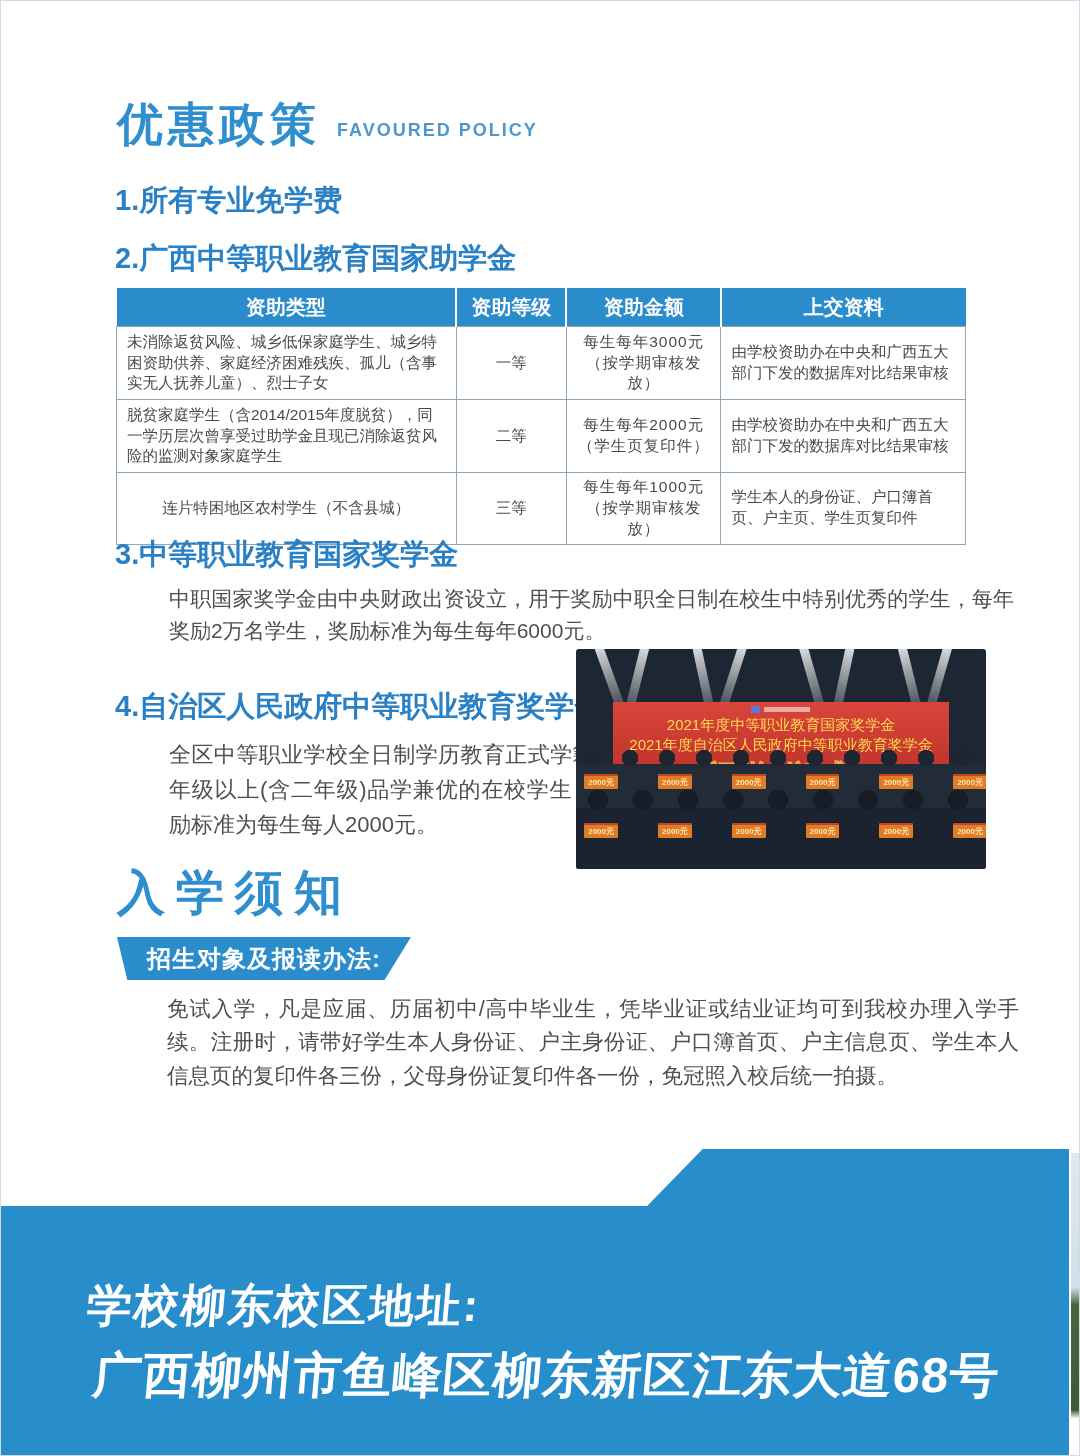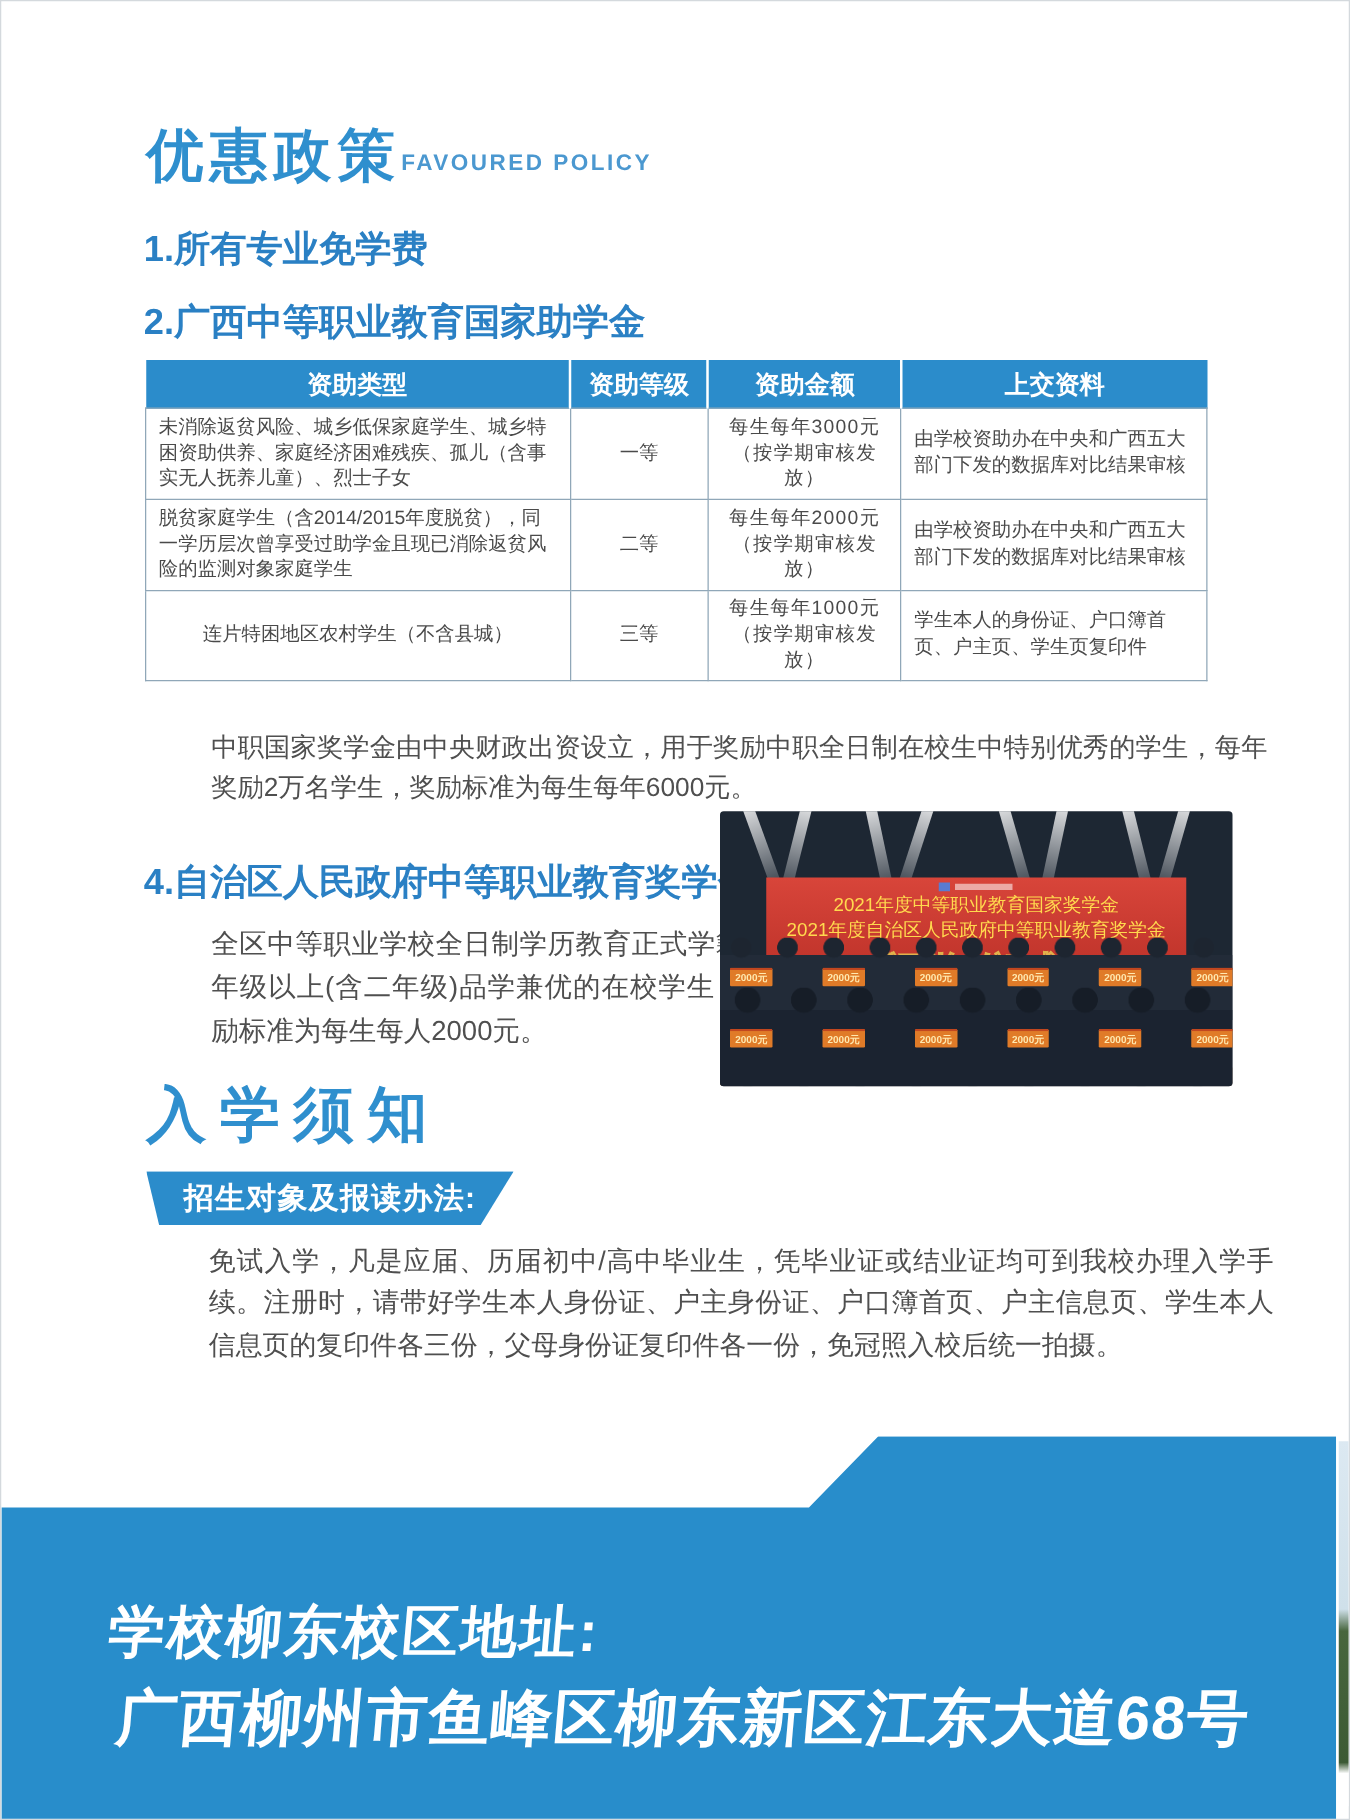--- a/index.html
+++ b/index.html
@@ -2,21 +2,21 @@
 <html><head>
 <meta charset="utf-8">
 <style>
   html,body{margin:0;padding:0;background:#f2f3f4;}
   .page{
     position:relative;width:1080px;height:1456px;background:#ffffff;
     font-family:"Liberation Sans","DejaVu Sans",sans-serif;
     border:1px solid #d4d9dd;box-sizing:border-box;overflow:hidden;
   }
   
-  .title-row{position:absolute;left:116px;top:100px;display:flex;align-items:flex-end;gap:0;}
+  .title-row{position:absolute;left:116px;top:100px;display:flex;align-items:flex-end;gap:16px;}
   .title-main{font-size:46px;font-weight:800;letter-spacing:5px;color:#2f8fce;line-height:1;}
   .title-sub{font-size:18px;font-weight:600;letter-spacing:2px;color:#4b98d0;padding-bottom:6px;}
   .sec-head{position:absolute;font-size:29px;font-weight:800;color:#2a80c4;line-height:1.1;white-space:nowrap;}
   .sh1{left:114px;top:184px;}
   .sh2{left:114px;top:242px;}
   .sh3{left:114px;top:538px;}
   .sh4{left:114px;top:690px;}
   .body-par{position:absolute;color:#4f4f4f;text-align:justify;margin-left:48px;}
   .p3{left:120px;top:582px;width:845px;font-size:21px;line-height:1.5;}
   .p4{left:120px;top:736px;width:448px;font-size:22px;line-height:1.6;}
@@ -121,33 +121,34 @@
         <td class="c-type">未消除返贫风险、城乡低保家庭学生、城乡特困资助供养、家庭经济困难残疾、孤儿（含事实无人抚养儿童）、烈士子女</td>
         <td class="c-level">一等</td>
         <td class="c-amount">每生每年3000元
 （按学期审核发放）</td>
         <td class="c-materials">由学校资助办在中央和广西五大部门下发的数据库对比结果审核</td>
       </tr>
       <tr class="r2">
         <td class="c-type">脱贫家庭学生（含2014/2015年度脱贫），同一学历层次曾享受过助学金且现已消除返贫风险的监测对象家庭学生</td>
         <td class="c-level">二等</td>
         <td class="c-amount">每生每年2000元
-（按学期审核发放）</td>
+（学生页复印件）</td>
         <td class="c-materials">由学校资助办在中央和广西五大部门下发的数据库对比结果审核</td>
       </tr>
       <tr class="r3">
         <td class="c-type center">连片特困地区农村学生（不含县城）</td>
         <td class="c-level">三等</td>
         <td class="c-amount">每生每年1000元
 （按学期审核发放）</td>
         <td class="c-materials">学生本人的身份证、户口簿首页、户主页、学生页复印件</td>
       </tr>
     </tbody>
   </table>
 
+  <div class="sec-head sh3">3.中等职业教育国家奖学金</div>
   <div class="body-par p3">中职国家奖学金由中央财政出资设立，用于奖励中职全日制在校生中特别优秀的学生，每年奖励2万名学生，奖励标准为每生每年6000元。</div>
 
   <div class="sec-head sh4">4.自治区人民政府中等职业教育奖学金</div>
   <div class="body-par p4">全区中等职业学校全日制学历教育正式学籍二年级以上(含二年级)品学兼优的在校学生，奖励标准为每生每人2000元。</div>
 
   <div class="photo">
     <div class="beam"></div>
     <div class="beam"></div>
     <div class="beam"></div>
     <div class="beam"></div>

